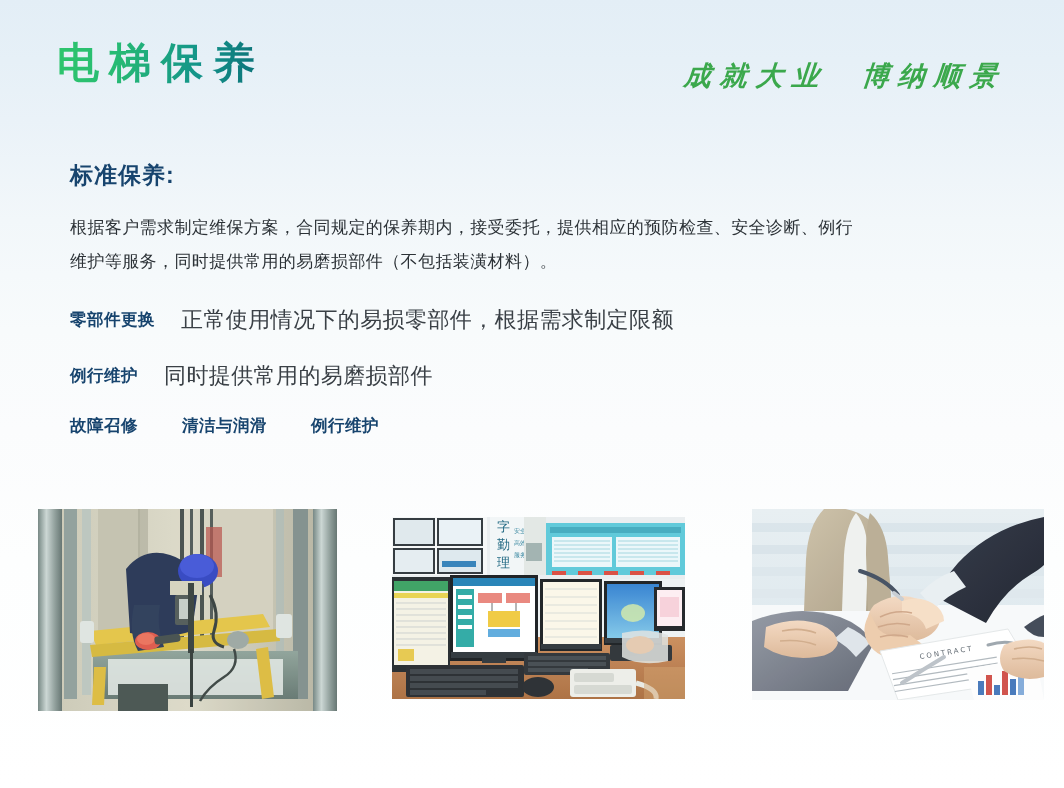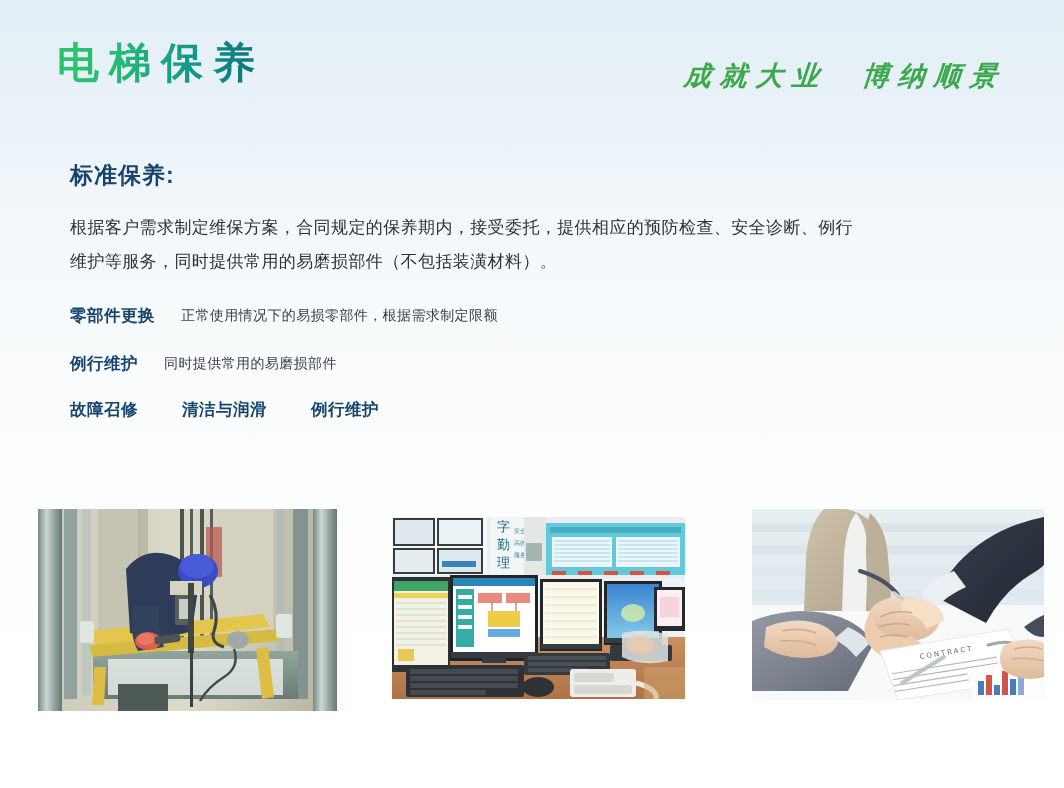--- a/index.html
+++ b/index.html
@@ -105,21 +105,21 @@
     display: inline-block;
     font-size: 16.5px;
     font-weight: bold;
     color: #17446e;
     letter-spacing: 0.5px;
     vertical-align: middle;
   }
 
   .item-text {
     display: inline-block;
-    font-size: 14px;
+    font-size: 22px;
     color: #3a4046;
     letter-spacing: 0.4px;
     vertical-align: middle;
     margin-left: 26px;
   }
 
   .item-label + .item-label { margin-left: 44px; }
 
   
   .photo {

